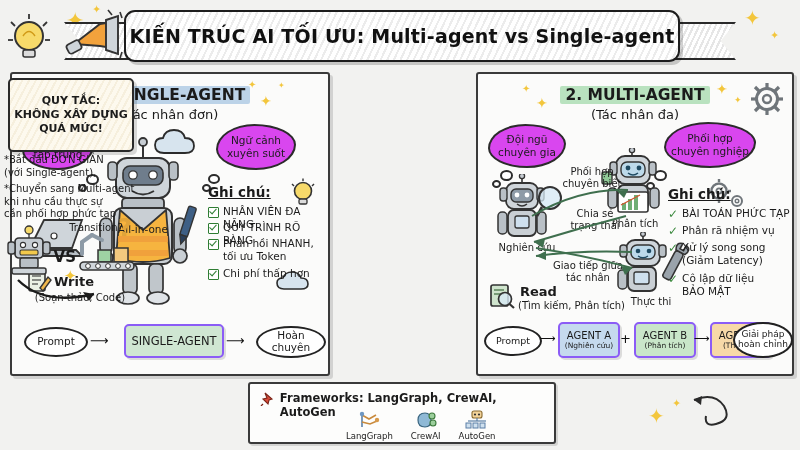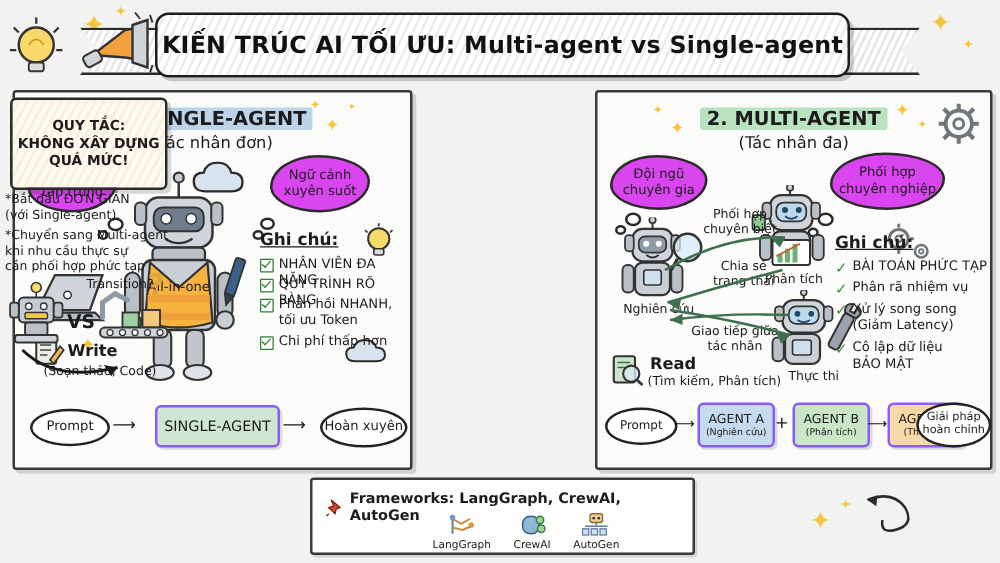--- a/index.html
+++ b/index.html
@@ -89,21 +89,21 @@
   }
   .bullets{position:absolute;left:4px;top:154px;width:132px;font-size:10px;line-height:1.25;}
   .bullets p{margin:0 0 4px 0;}
 
   
   .footer{
     position:absolute;left:248px;top:382px;width:304px;height:58px;
     background:#fdfdfc;border:2px solid #3a3a3a;border-radius:3px;
     box-shadow:2px 2px 0 rgba(0,0,0,.12);
   }
-  .fw-line{position:absolute;left:10px;top:7px;font-size:11.5px;font-weight:bold;display:flex;gap:5px;align-items:center;}
+  .fw-line{position:absolute;left:10px;top:7px;font-size:11.5px;font-weight:bold;display:flex;gap:5px;align-items:flex-start;}
   .fw-icons{position:absolute;left:96px;top:26px;display:flex;gap:18px;}
   .fw-item{display:flex;flex-direction:column;align-items:center;font-size:8.5px;gap:1px;}
 
   
   .lbl{position:absolute;font-size:10px;text-align:center;line-height:1.2;}
   .lbl-b{font-weight:bold;text-align:right;}
 </style>
 </head>
 <body>
 
@@ -236,21 +236,21 @@
 
     <div class="pill" style="left:12px;top:253px;width:60px;height:26px;">
       <span>Prompt</span>
     </div>
     <div class="arr" style="left:78px;top:260px;">⟶</div>
     <div class="boxy" style="left:112px;top:250px;width:96px;height:30px;background:#cfe6d2;">
       <span style="font-size:11.5px;">SINGLE-AGENT</span>
     </div>
     <div class="arr" style="left:214px;top:260px;">⟶</div>
     <div class="pill" style="left:244px;top:252px;width:66px;height:28px;">
-      <span>Hoàn xuyên</span>
+      <span>Hoàn chuyên</span>
     </div>
   </div>
 
   <div id="panel-center">
 
     <svg width="46" height="58" style="position:absolute;left:6px;top:10px;">
       <circle cx="23" cy="26" r="14" fill="#f7da6a" stroke="#333" stroke-width="2"></circle>
       <path d="M17 26 q6 -9 12 0" stroke="#d19a17" stroke-width="1.4" fill="none"></path>
       <rect x="17" y="40" width="12" height="7" rx="2" fill="#dcdcdc" stroke="#333" stroke-width="1.5"></rect>
       <line x1="23" y1="4" x2="23" y2="9" stroke="#333" stroke-width="1.8"></line>

